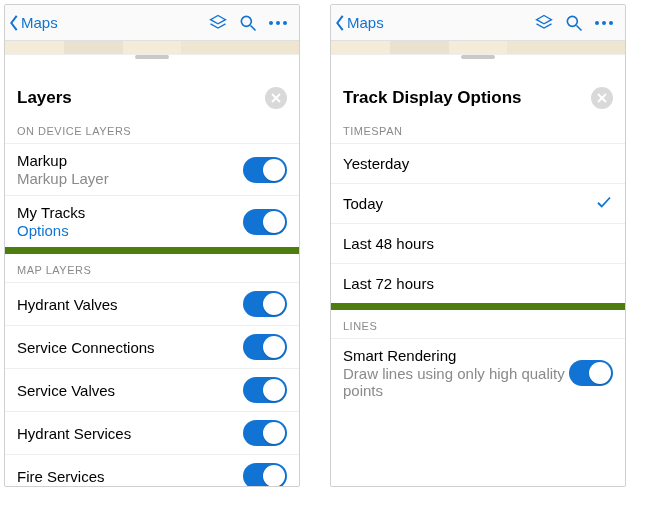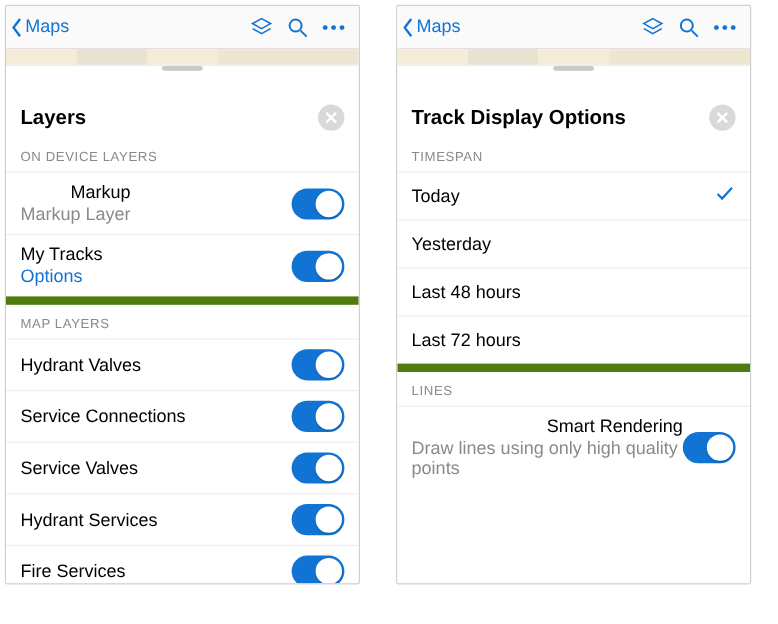--- a/index.html
+++ b/index.html
@@ -59,21 +59,21 @@
     border-top:7px solid #4d7c0f;
   }
   .section-label.first { border-top:none; padding-top:4px; }
   .row {
     padding: 8px 12px;
     border-top:1px solid #eee;
     display:flex; align-items:center; justify-content:space-between;
     min-height:40px;
   }
   .row-texts { display:flex; flex-direction:column; }
-  .row-title { font-size:15px; color:#000;text-align:right; }
+  .row-title { font-size:15px; color:#000; }
   .row-sub { font-size:15px; color:#8a8a8d; margin-top:1px; }
   .row-sub.link { color:#1174d4; }
   .toggle {
     width:44px; height:26px; border-radius:13px; background:#1174d4;
     position:relative; flex-shrink:0;
   }
   .toggle::after{
     content:""; position:absolute; right:2px; top:2px;
     width:22px; height:22px; border-radius:50%; background:#fff;
     box-shadow:0 1px 2px rgba(0,0,0,0.2);
@@ -211,29 +211,29 @@
     <div class="close-btn">
       <svg viewBox="0 0 10 10">
           <line x1="1" y1="1" x2="9" y2="9" stroke-width="2"></line>
           <line x1="9" y1="1" x2="1" y2="9" stroke-width="2"></line>
         </svg>
     </div>
   </div>
   <div class="scroll">
     <div class="section-label first">TIMESPAN</div>
     <div class="row">
+      <span class="row-title">Yesterday</span>
+    </div>
+    <div class="row">
       <span class="row-title">Today</span>
       <span class="check"><svg viewBox="0 0 24 24">
             <polyline points="4,13 9,18 20,6" fill="none" stroke="#1174d4" stroke-width="2.4"></polyline>
           </svg></span>
     </div>
     <div class="row">
-      <span class="row-title">Yesterday</span>
-    </div>
-    <div class="row">
       <span class="row-title">Last 48 hours</span>
     </div>
     <div class="row">
       <span class="row-title">Last 72 hours</span>
     </div>
     <div class="section-label">LINES</div>
     <div class="row">
       <div class="row-texts">
         <span class="row-title">Smart Rendering</span>
         <span class="row-sub">Draw lines using only high quality points</span>

